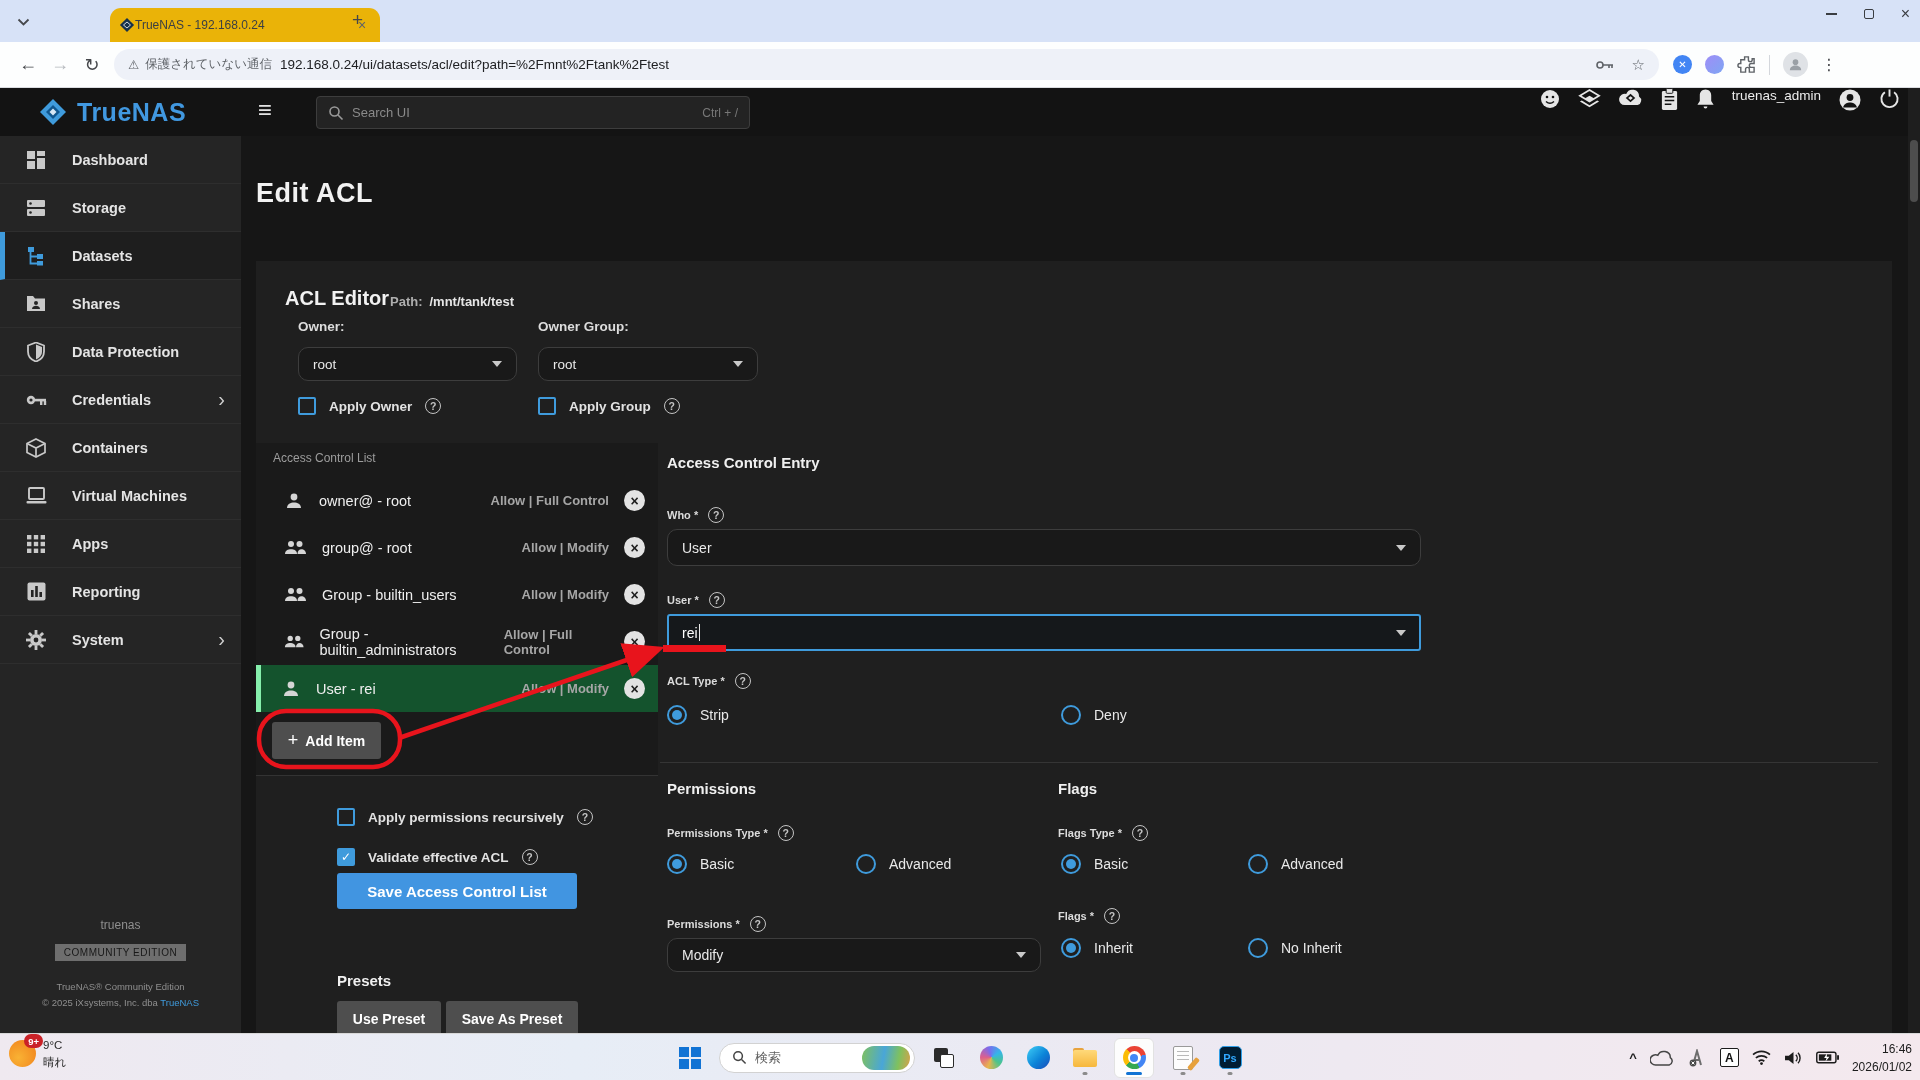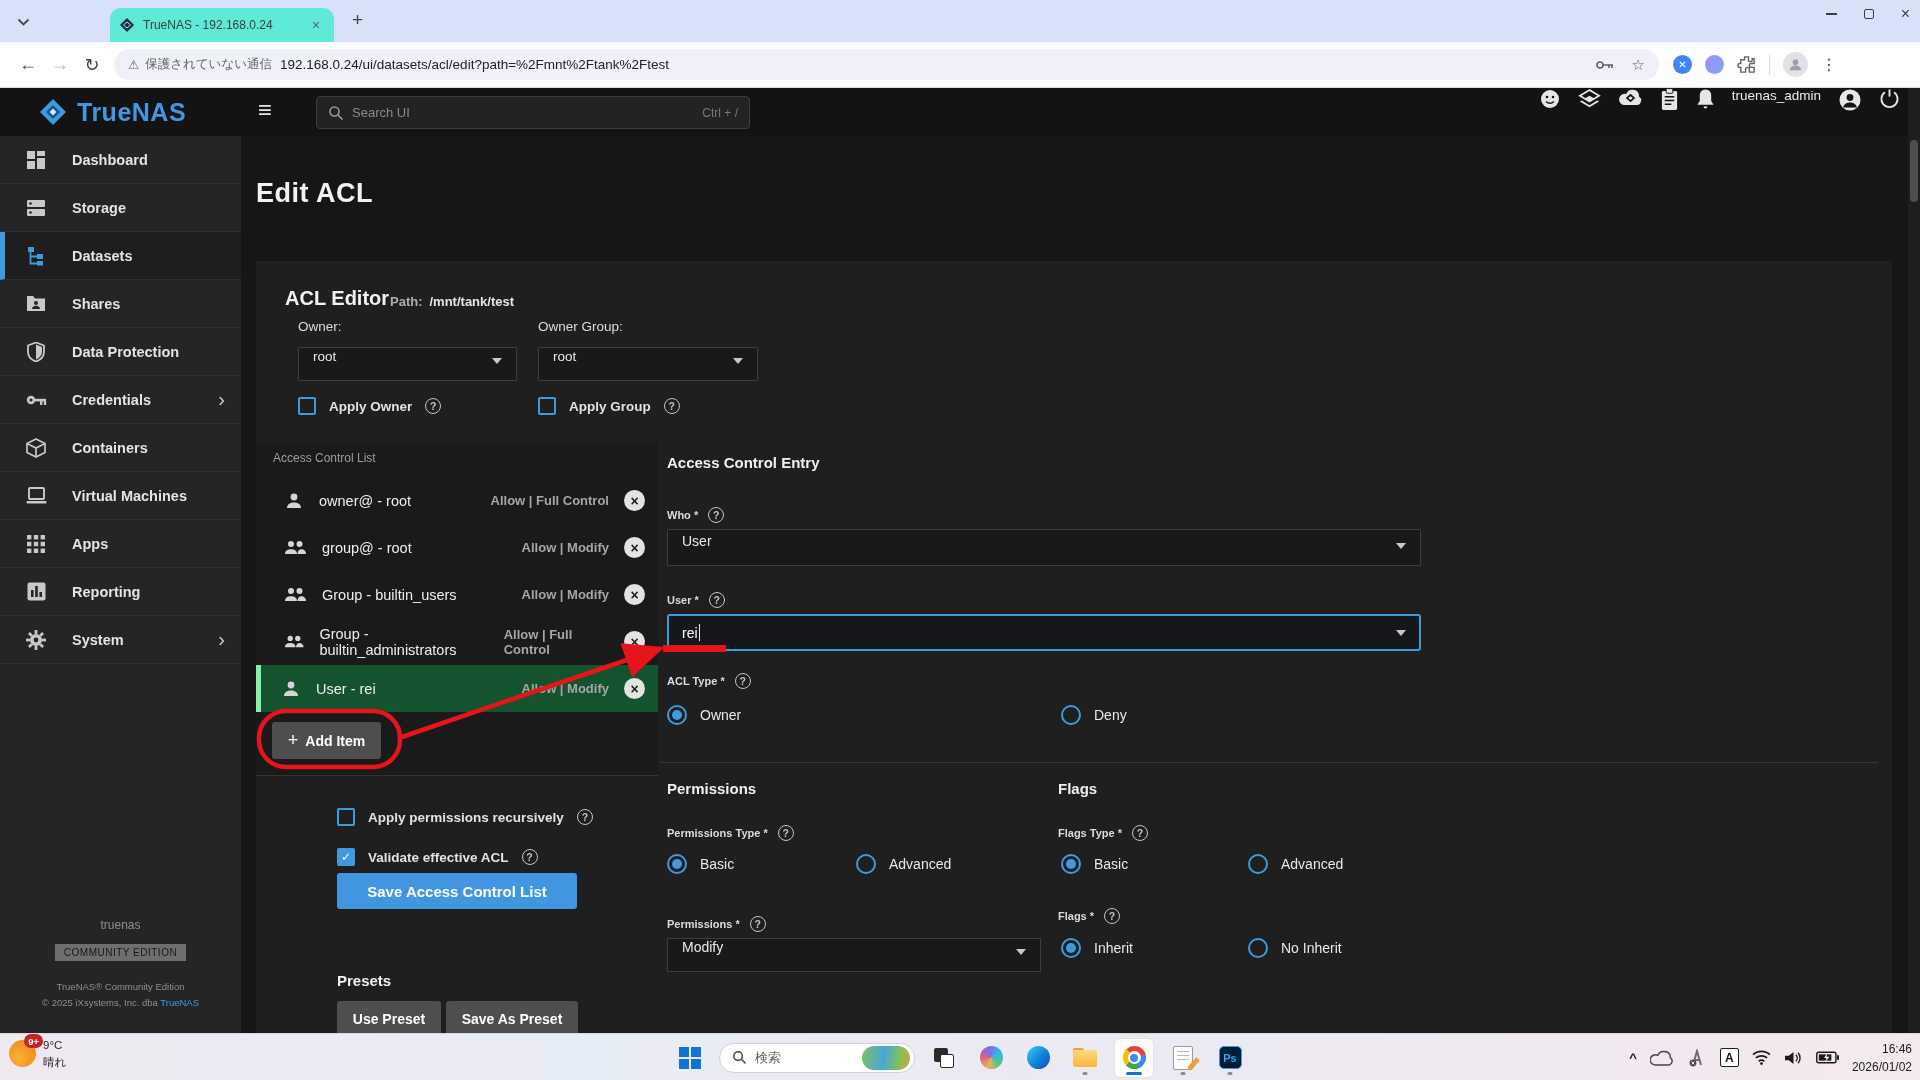--- a/index.html
+++ b/index.html
@@ -5,22 +5,22 @@
   *{box-sizing:border-box;margin:0;padding:0}
   html,body{width:1920px;height:1080px;overflow:hidden;background:#141414;
     font-family:"Liberation Sans","DejaVu Sans",sans-serif;position:relative}
   svg{display:block}
 
   
   .browser{position:absolute;top:0;left:0;right:0;height:88px;z-index:10}
   .tabstrip{height:42px;background:#d7e2f7;position:relative}
   .tabsearch{position:absolute;left:10px;top:11px;width:26px;height:22px;border-radius:11px;
     display:flex;align-items:center;justify-content:center;color:#46484c}
-  .tab{position:absolute;left:110px;top:8px;width:224px;height:34px;background:#5eead4;
-    border-radius:11px 11px 0 0;display:flex;align-items:center;padding:0 9px;gap:8px}
+  .tab{position:absolute;left:110px;top:8px;width:270px;height:34px;background:#eab308;
+    border-radius:11px 11px 0 0;display:flex;align-items:center;padding:0 9px;}
   .tab-title{font-size:12px;color:#3c4043;white-space:nowrap;overflow:hidden;flex:1}
   .tab-x{color:#5f6368;font-size:14px;width:18px;height:18px;display:flex;align-items:center;justify-content:center;border-radius:50%}
   .newtab{position:absolute;left:352px;top:9px;font-size:19px;color:#44474b}
   .winctl{position:absolute;right:10px;top:6px;display:flex;gap:27px;align-items:center;color:#3a3d42}
   .wc-min{width:11px;height:2px;background:#3a3d42}
   .wc-max{width:10px;height:10px;border:1.4px solid #3a3d42;border-radius:2px}
   .wc-close{font-size:16px;line-height:1}
   .toolbar{height:46px;background:#fdfefe;border-bottom:1px solid #dadce0;display:flex;align-items:center;padding:0 12px;position:relative}
   .navic{font-size:18px;color:#46484c;width:32px;text-align:center}
   .navic.dis{color:#b6b9be}
@@ -59,23 +59,23 @@
   .badge{display:inline-block;background:#6e6e6e;color:#181818;font-size:10px;font-weight:normal;
     padding:3px 9px;letter-spacing:.5px}
 
   
   .content{position:absolute;left:241px;top:136px;right:0;bottom:47px;background:#161616;overflow:hidden;z-index:5}
   .pgtitle{position:absolute;left:15px;top:42px;color:#f2f2f2;font-size:27px;font-weight:bold;letter-spacing:.5px}
   .card{position:absolute;left:15px;top:125px;width:1636px;bottom:-10px;background:#1f1f1f}
   .card-title{position:absolute;left:29px;top:26px;color:#f2f2f2;font-size:20px;font-weight:bold}
   .pathrow{position:absolute;left:134px;top:33px;font-size:13px;font-weight:bold;display:flex;gap:7px}
   .pathlbl{color:#aeaeae}.pathval{color:#e6e6e6}
-  .olbl{position:absolute;font-size:13.5px;font-weight:normal;color:#dcdcdc}
-  .sel{position:absolute;background:#191919;border:1px solid #3d3d3d;border-radius:1px;
-    display:flex;align-items:flex-end;padding:16px 14px;color:#e9e9e9;font-size:13.5px}
+  .olbl{position:absolute;font-size:13.5px;font-weight:bold;color:#dcdcdc}
+  .sel{position:absolute;background:#191919;border:1px solid #3d3d3d;border-radius:10px;
+    display:flex;align-items:center;padding:16px 14px;color:#e9e9e9;font-size:13.5px}
   .sel::after{content:"";margin-left:auto;border-left:5px solid transparent;border-right:5px solid transparent;border-top:6px solid #c9c9c9}
   .cbrow{position:absolute;display:flex;align-items:center;gap:13px;font-size:13.5px;font-weight:bold;color:#e2e2e2}
   .cb{width:18px;height:18px;border:2px solid #3f9bdc;border-radius:2px;flex:none;display:flex;
     align-items:center;justify-content:center;font-size:12px;color:#fff;font-weight:bold}
   .cb.on{background:#3f9bdc}
   .help{width:16px;height:16px;border:1.5px solid #c4c4c4;border-radius:50%;color:#c4c4c4;font-size:10.5px;
     display:flex;align-items:center;justify-content:center;font-weight:bold;flex:none}
 
   .listpanel{position:absolute;left:0;top:182px;width:402px;height:333px;background:#1a1a1a;border-bottom:1px solid #333}
   .list-title{position:absolute;left:17px;top:8px;font-size:12px;color:#9d9d9d}
@@ -540,21 +540,21 @@
       <span class="caret-i"></span>
       <span style="margin-left:auto;border-left:5px solid transparent;border-right:5px solid transparent;border-top:6px solid #c9c9c9"></span>
     </div>
 
     <div class="flbl" style="left:411px;top:412px">
       <span>ACL Type *</span>
       <span class="help">?</span>
     </div>
     <div class="radrow" style="left:411px;top:444px">
       <span class="radio on"></span>
-      <span>Owner</span>
+      <span>Strip</span>
     </div>
     <div class="radrow" style="left:805px;top:444px">
       <span class="radio"></span>
       <span>Deny</span>
     </div>
 
     <div class="divider" style="left:404px;top:501px;width:1218px"></div>
 
     <div class="sechead" style="left:411px;top:519px">Permissions</div>
     <div class="sechead" style="left:802px;top:519px">Flags</div>

